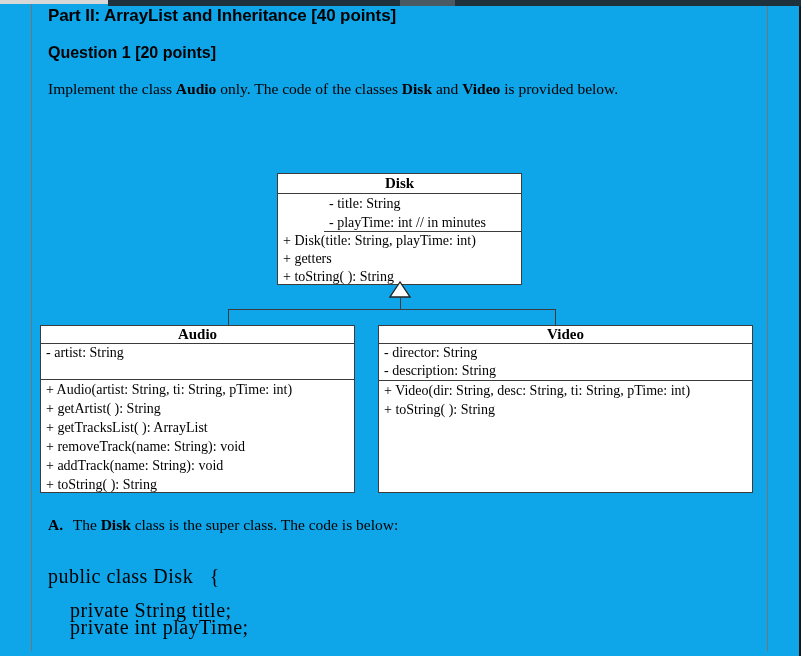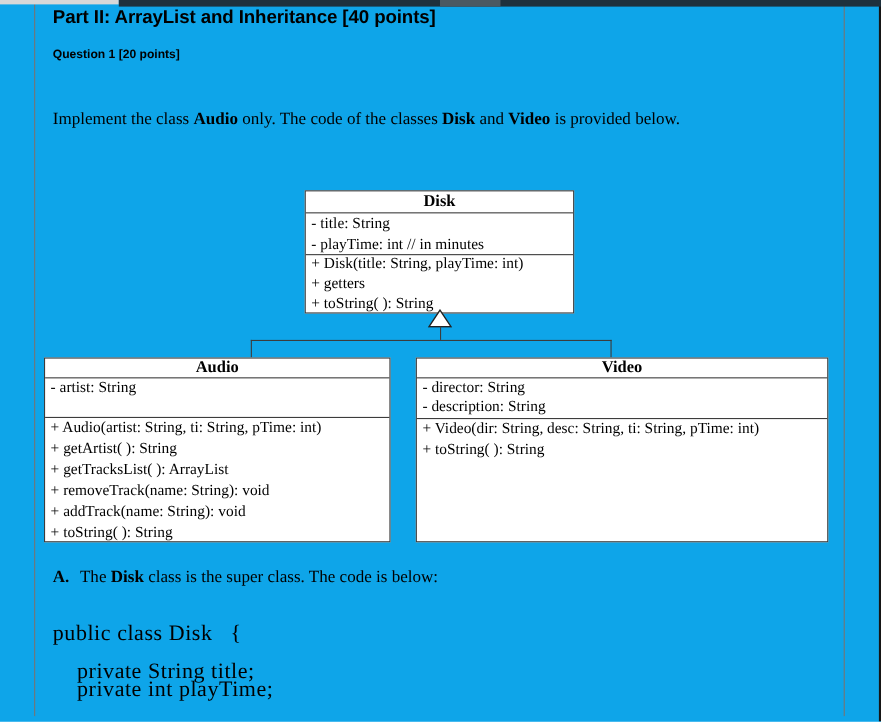--- a/index.html
+++ b/index.html
@@ -12,21 +12,21 @@
     color:#000;
   }
   .abs{position:absolute;}
   .h1{
     font-family:"Liberation Sans", sans-serif;
     font-weight:bold;font-size:17px;letter-spacing:-0.1px;
     white-space:nowrap;
   }
   .h2{
     font-family:"Liberation Sans", sans-serif;
-    font-weight:bold;font-size:11px;
+    font-weight:bold;font-size:16px;
     white-space:nowrap;
   }
   .body-text{
     font-family:"Liberation Serif", serif;
     font-size:15.5px;white-space:nowrap;
   }
   .body-text b{font-weight:bold;}
   
   .uml-box{
     position:absolute;
@@ -70,27 +70,27 @@
 
 <div class="page">
 
   <div class="vborder" style="left:31px;top:0;height:651px;"></div>
   <div class="vborder" style="left:767px;top:0;height:651px;"></div>
   <div class="screen-edge"></div>
 
   <div class="abs h1" style="left:48px;top:6px;">Part II: ArrayList and Inheritance [40 points]</div>
   <div class="abs h2" style="left:48px;top:44px;">Question 1 [20 points]</div>
 
-  <div class="abs body-text" style="left:48px;top:80px;margin-top:20px;">
+  <div class="abs body-text" style="left:48px;top:80px;">
     <span>Implement the class </span><b>Audio</b><span> only. The code of the classes </span><b>Disk</b><span> and </span><b>Video</b><span> is provided below.</span>
   </div>
 
   <div class="uml-box" style="left:277px;top:173px;width:245px;height:112px;">
     <div class="uml-title" style="height:20px;line-height:19px;">Disk</div>
-    <div class="uml-attrs" style="height:38px;line-height:19px;">
+    <div class="uml-attrs" style="height:38px;line-height:19px;margin-left:46px;">
       <div class="uml-row">- title: String</div>
       <div class="uml-row">- playTime: int // in minutes</div>
     </div>
     <div style="line-height:18px;">
       <div class="uml-row">+ Disk(title: String, playTime: int)</div>
       <div class="uml-row">+ getters</div>
       <div class="uml-row">+ toString( ): String</div>
     </div>
   </div>
 

